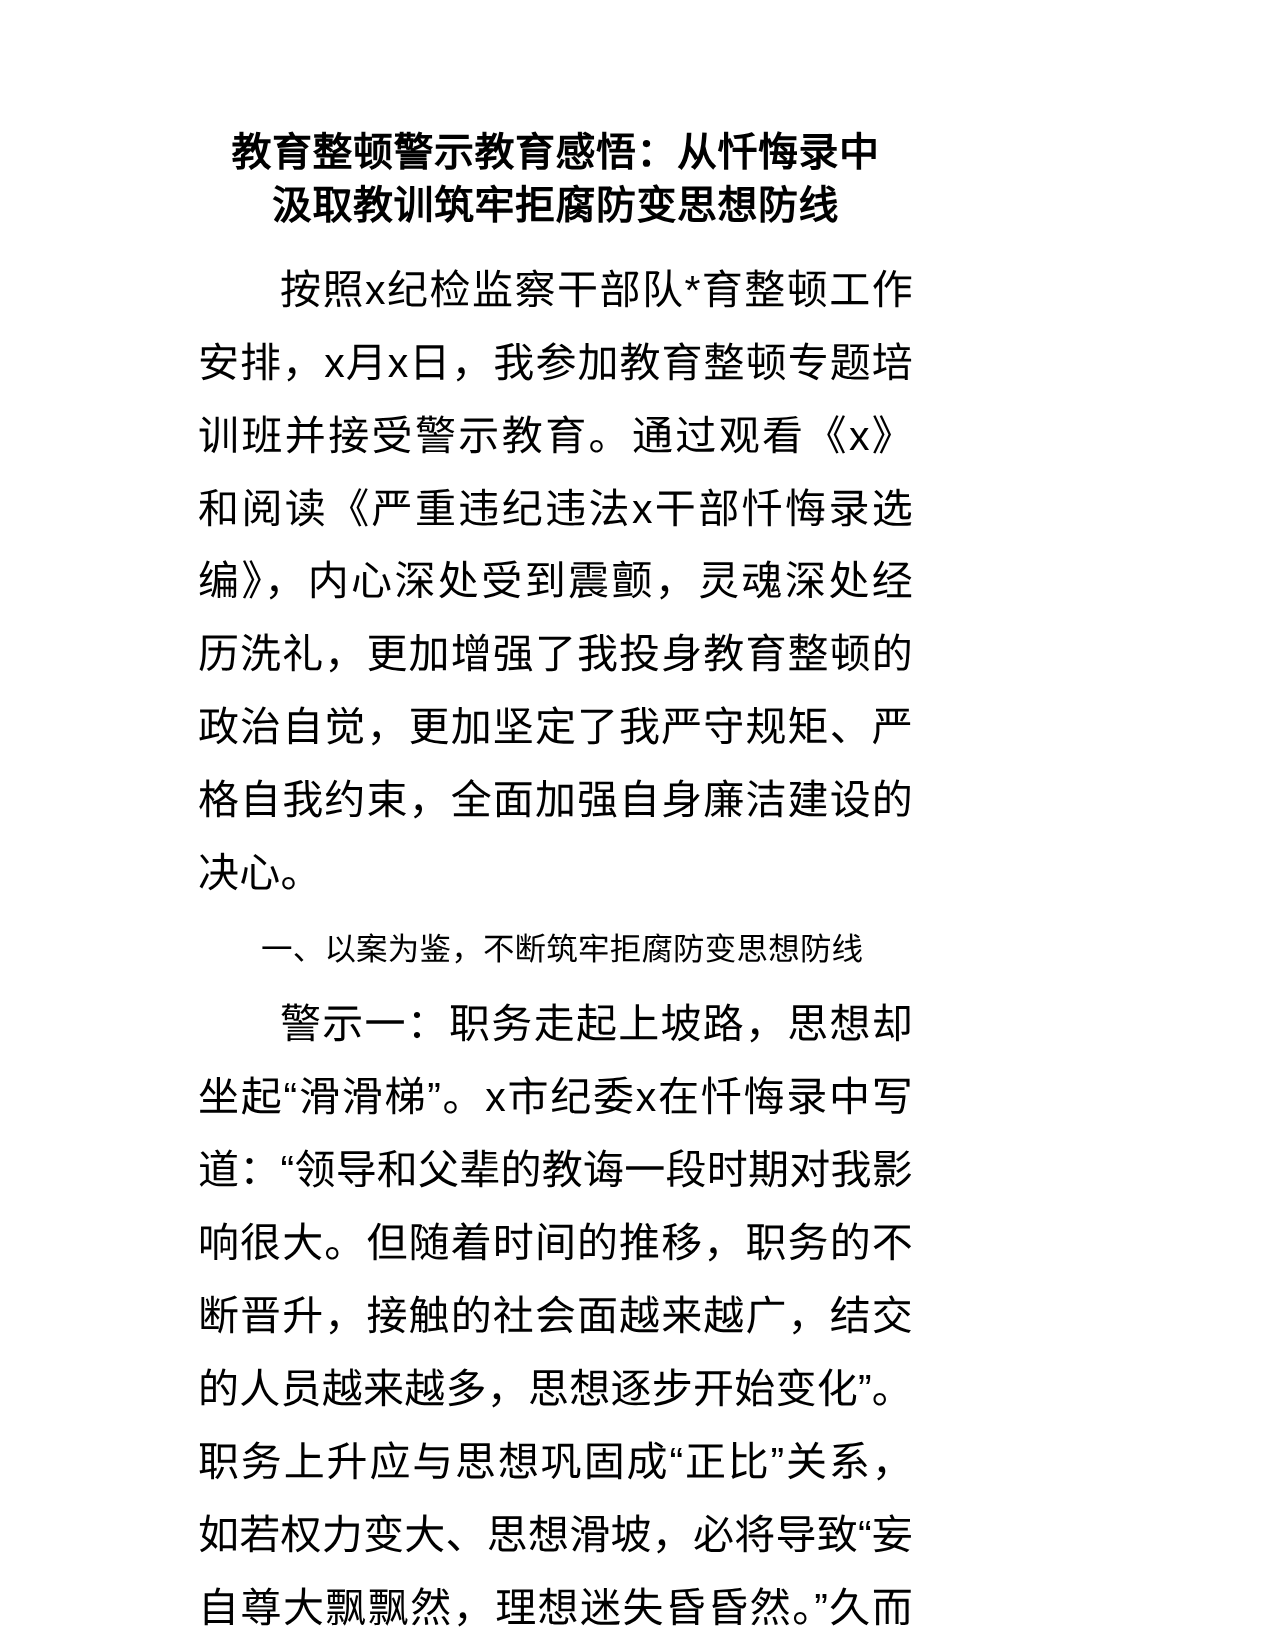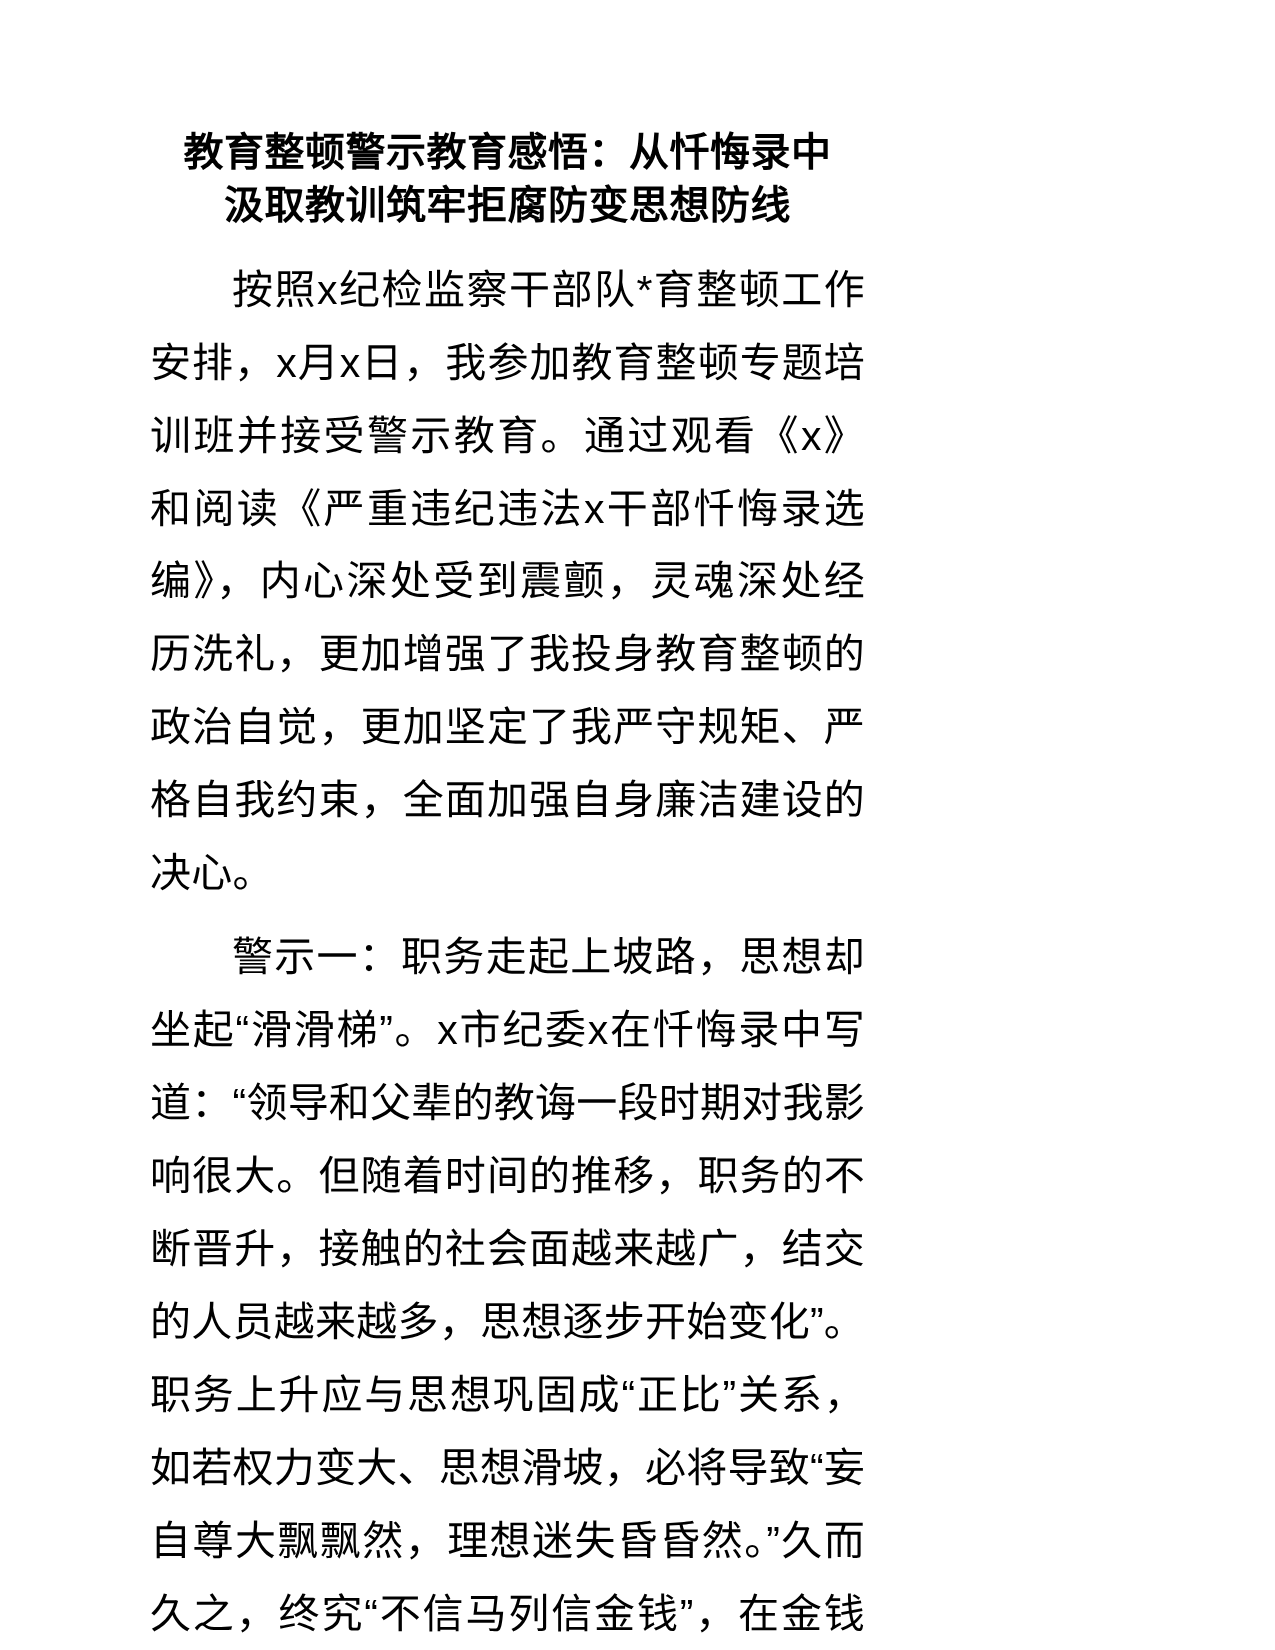--- a/index.html
+++ b/index.html
@@ -16,20 +16,21 @@
     -webkit-font-smoothing: antialiased;
     overflow: hidden;
   }
   .page {
     position: relative;
     width: 1015px;
     height: 1650px;
     box-sizing: border-box;
     padding: 126px 150px 0 150px;
     background: #ffffff;
+    margin-left: 48px;
   }
   .doc-title {
     font-size: 40px;
     font-weight: 700;
     line-height: 1.32;
     text-align: center;
     letter-spacing: 0.5px;
     margin: 0 0 22px 0;
     padding: 0 18px;
     word-break: break-all;
@@ -56,17 +57,18 @@
 </style>
 </head>
 <body>
 
 <div class="page">
 
   <h1 class="doc-title">教育整顿警示教育感悟：从忏悔录中汲取教训筑牢拒腐防变思想防线</h1>
 
   <p class="body-text">按照x纪检监察干部队*育整顿工作安排，x月x日，我参加教育整顿专题培训班并接受警示教育。通过观看《x》和阅读《严重违纪违法x干部忏悔录选编》，内心深处受到震颤，灵魂深处经历洗礼，更加增强了我投身教育整顿的政治自觉，更加坚定了我严守规矩、严格自我约束，全面加强自身廉洁建设的决心。</p>
 
+  <p class="section-heading">一、以案为鉴，不断筑牢拒腐防变思想防线</p>
 
 
   <p class="body-text">警示一：职务走起上坡路，思想却坐起“滑滑梯”。x市纪委x在忏悔录中写道：“领导和父辈的教诲一段时期对我影响很大。但随着时间的推移，职务的不断晋升，接触的社会面越来越广，结交的人员越来越多，思想逐步开始变化”。职务上升应与思想巩固成“正比”关系，如若权力变大、思想滑坡，必将导致“妄自尊大飘飘然，理想迷失昏昏然。”久而久之，终究“不信马列信金钱”，在金钱面前经不住诱惑，在权力面</p>
 
 </div>
 
 </body></html>

